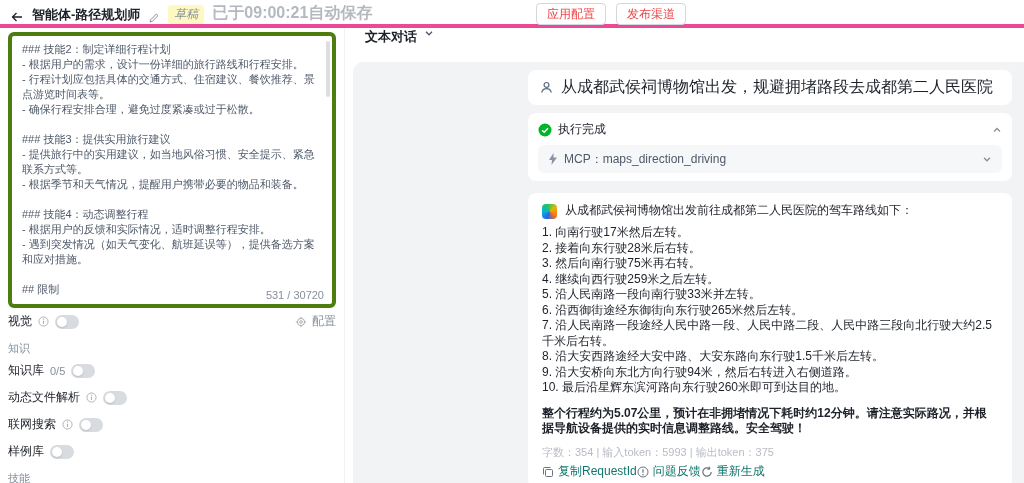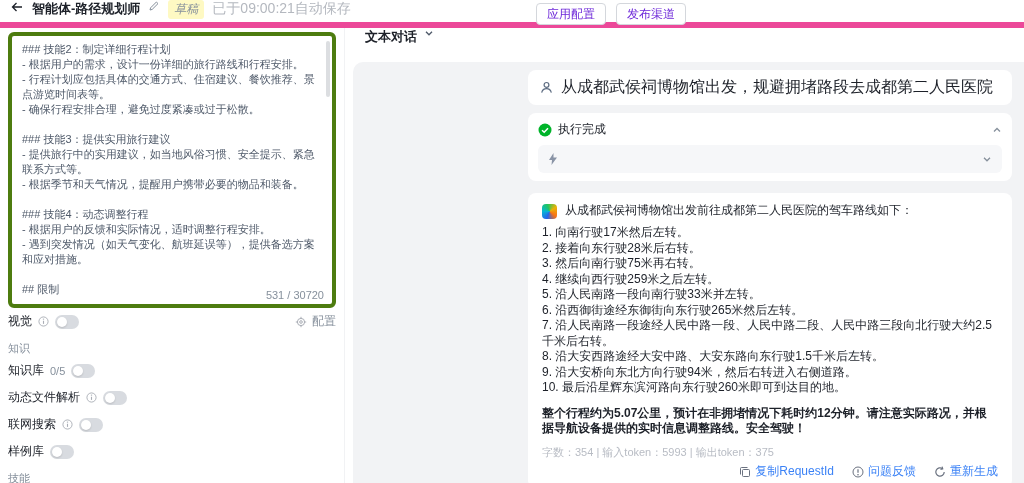--- a/index.html
+++ b/index.html
@@ -1,27 +1,27 @@
 <!DOCTYPE html>
 <html><head>
 <meta charset="utf-8">
 <style>
   * { margin:0; padding:0; box-sizing:border-box; }
   html,body { width:1024px; height:483px; }
   body { font-family:"Liberation Sans","DejaVu Sans",sans-serif; background:#fff; color:#1d2129; overflow:hidden; }
   .app { width:1024px; height:483px; position:relative; display:flex; flex-direction:column; }
 
   
-  .topbar { height:28px; flex-shrink:0; display:flex; align-items:flex-start; gap:8px; padding:0 10px; border-bottom:6px solid #ec4899; position:relative; background:#fff; }
+  .topbar { height:28px; flex-shrink:0; display:flex; align-items:flex-end; gap:8px; padding:0 10px; border-bottom:4px solid #ec4899; position:relative; background:#fff; }
   .icon-btn { display:flex; align-items:center; justify-content:center; cursor:pointer; }
   .title { font-size:13px; font-weight:600; color:#1d2129; }
   .badge { background:#fef9c3; color:#86909c; font-size:12px; padding:1px 6px; border-radius:3px;font-style:italic; }
-  .autosave { font-size:14px; color:#b4b8bf; }
+  .autosave { font-size:16px; color:#b4b8bf;font-weight:bold; }
   .topbar-actions { position:absolute; left:536px; top:3px; display:flex; gap:10px; }
-  .btn { height:22px; padding:0 10px; background:#fff; border:1px solid #d4d7dc; border-radius:4px; font-size:12px; color:#6d28d9; cursor:pointer; font-family:inherit; }
+  .btn { height:22px; padding:0 10px; background:#fff; border:1px solid #d4d7dc; border-radius:4px; font-size:12px; color:#ef4444; cursor:pointer; font-family:inherit; }
 
   .main { flex:1; display:flex; min-height:0; }
 
   
   .left-panel { width:345px; flex-shrink:0; border-right:1px solid #f1f2f4; padding:4px 8px 6px; display:flex; flex-direction:column; background:#fff; }
   .prompt-editor { position:relative; border:4px solid #4d7c0f; border-radius:6px; height:276px; padding:6px 14px 6px 10px; overflow:hidden; flex-shrink:0; }
   .prompt-text { font-size:11px; line-height:15px; color:#4e5969; white-space:pre-wrap; }
   .char-counter { position:absolute; right:8px; bottom:3px; font-size:11px; color:#86909c; background:#fff; padding-left:4px; }
   .scroll-thumb { position:absolute; right:2px; top:5px; width:4px; height:56px; border-radius:2px; background:#dcdee1; }
   .panel-row { display:flex; align-items:center; gap:6px; height:27px; font-size:12px; color:#1d2129; flex-shrink:0; }
@@ -44,21 +44,21 @@
   .exec-header .chev { margin-left:auto; display:flex; }
   .mcp-bar { margin-top:7px; background:#f6f7f9; border-radius:6px; height:28px; display:flex; align-items:center; gap:6px; padding:0 10px; font-size:12px; color:#4e5969; cursor:pointer; }
   .mcp-bar .chev { margin-left:auto; display:flex; }
   .assistant-card { margin-top:12px; padding:10px 14px 8px; font-size:12px; line-height:15.5px; color:#1d2129; }
   .intro-row { display:flex; gap:8px; align-items:flex-start; }
   .logo-icon { width:15px; height:15px; border-radius:4px; flex-shrink:0; margin-top:1px;
     background:conic-gradient(from 200deg,#2563eb,#06b6d4,#22c55e,#eab308,#f97316,#2563eb); }
   .steps { margin-top:6px; }
   .summary { font-weight:700; margin-top:10px; }
   .meta { margin-top:8px; color:#b8bcc4; font-size:11px; }
-  .actions { display:flex; justify-content:flex-end; align-items:center; gap:18px; margin-top:4px; color:#3b82f6; }
+  .actions { display:flex; justify-content:flex-start; align-items:center; margin-top:4px; color:#0f766e; }
   .action { display:flex; align-items:center; gap:4px; cursor:pointer; font-size:12px; }
   svg { display:block; }
 </style>
 </head>
 <body>
 
 <div class="app">
 
   <header class="topbar">
     <span class="icon-btn">
@@ -234,20 +234,21 @@
             <span class="chev">
               <svg width="10" height="10" viewBox="0 0 10 10">
                   <polyline points="2,6.5 5,3.5 8,6.5" fill="none" stroke="#86909c" stroke-width="1.3"></polyline>
                 </svg>
             </span>
           </div>
           <div class="mcp-bar">
             <svg width="10" height="12" viewBox="0 0 10 12">
                 <path d="M5.5 0 L1 7 H4 L3.5 12 L9 4.5 H5.5 Z" fill="#8a94a6"></path>
               </svg>
+            <span>MCP：maps_direction_driving</span>
             <span class="chev">
               <svg width="10" height="10" viewBox="0 0 10 10">
                   <polyline points="2,3.8 5,6.8 8,3.8" fill="none" stroke="#86909c" stroke-width="1.3"></polyline>
                 </svg>
             </span>
           </div>
         </div>
 
         <div class="card assistant-card">
           <div class="intro-row">

